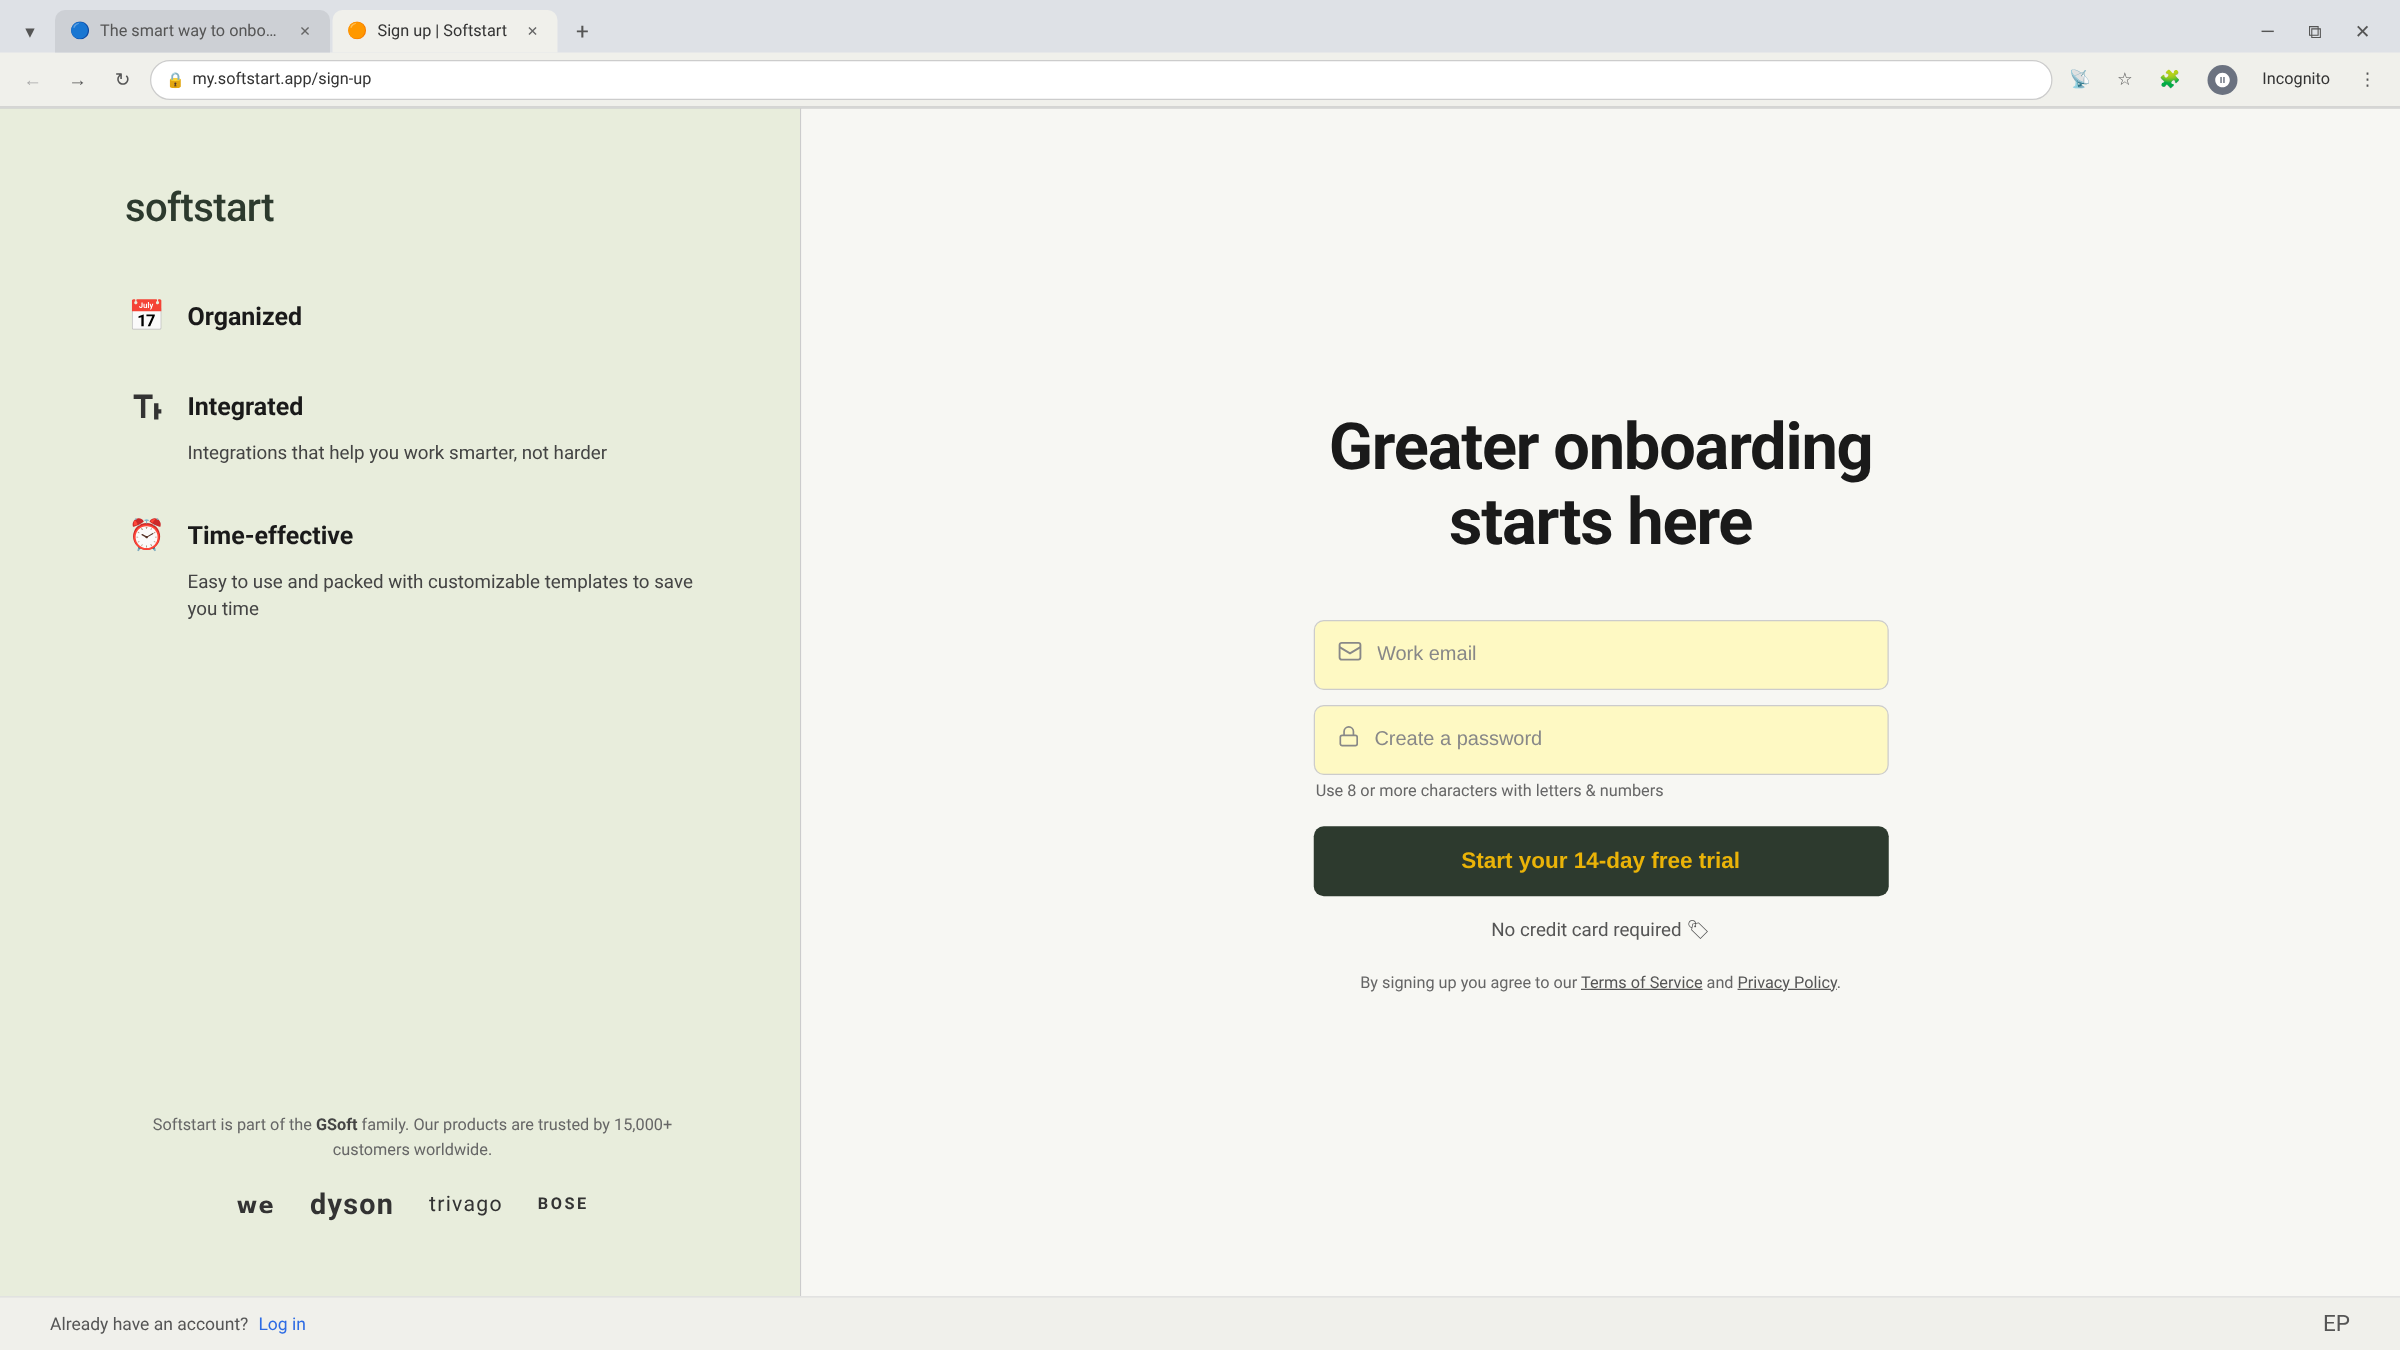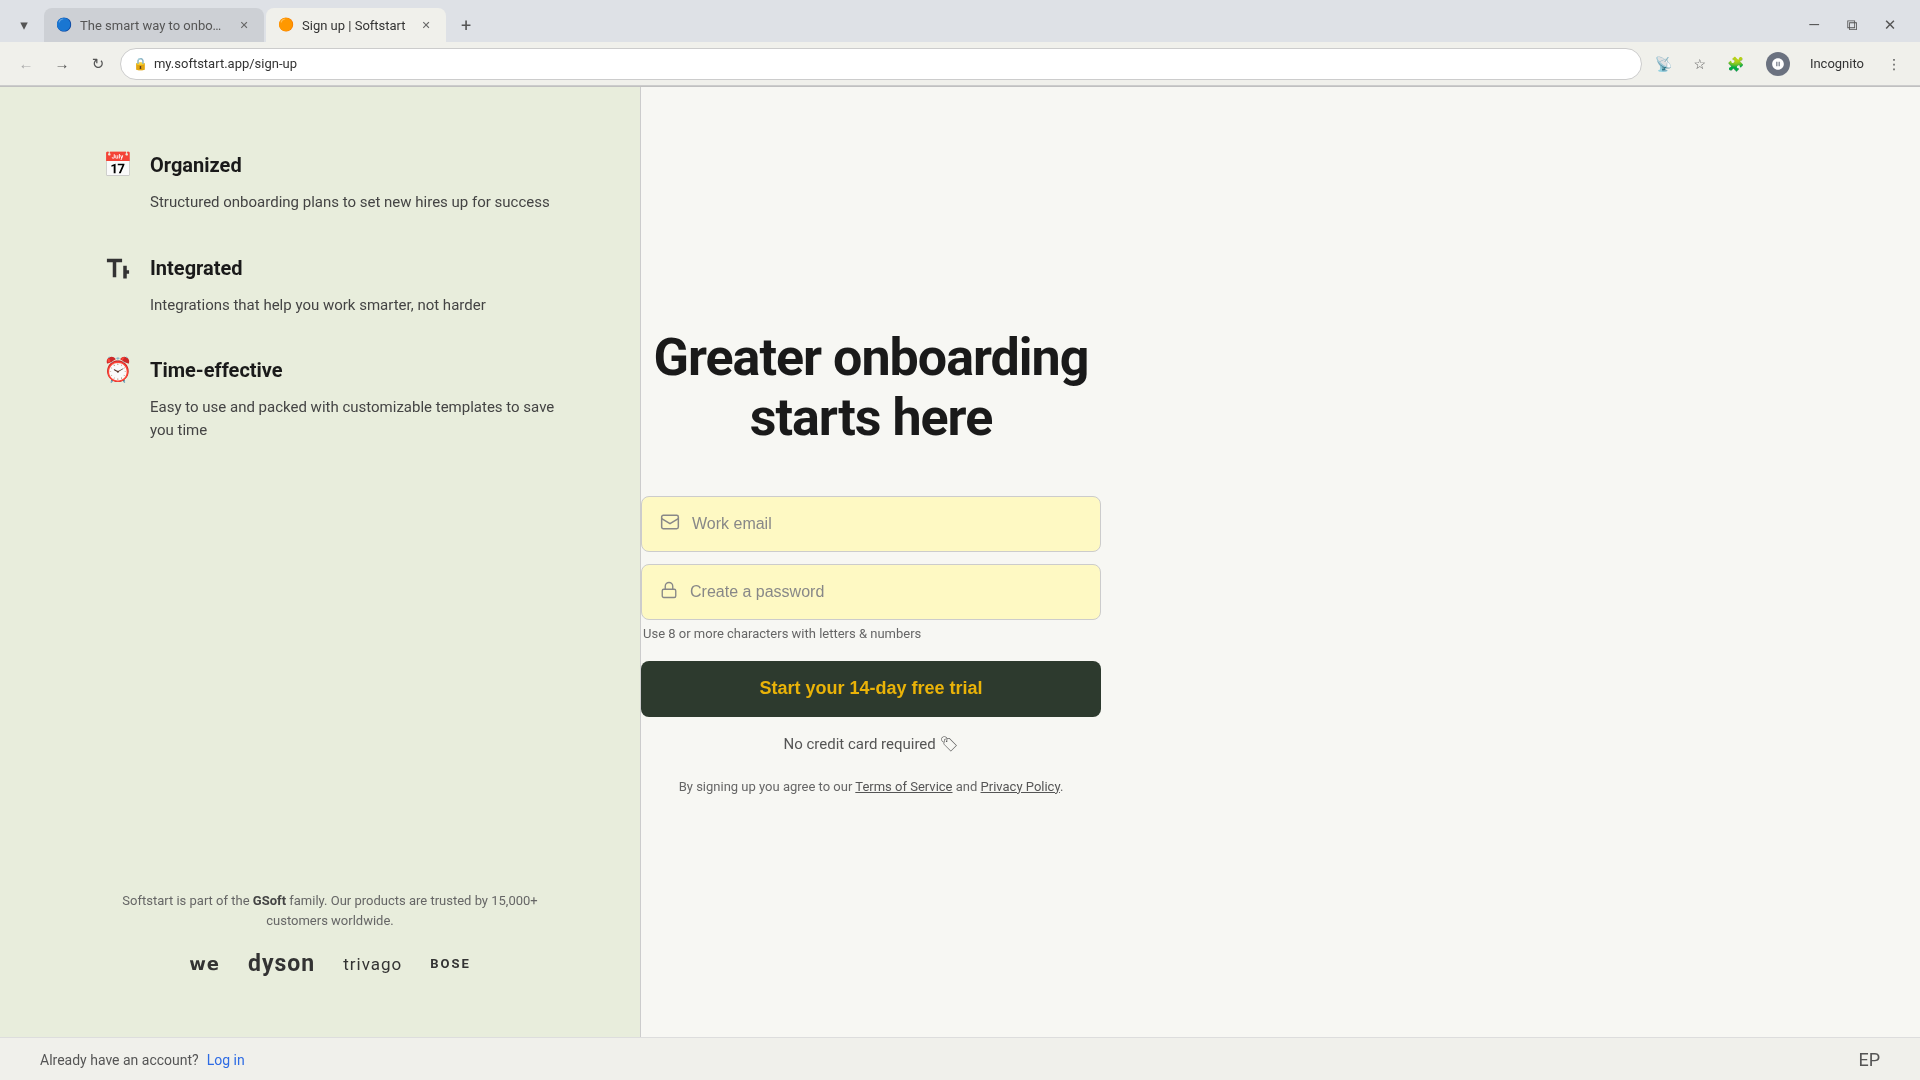--- a/index.html
+++ b/index.html
@@ -282,21 +282,21 @@
     .brand-logo.we { font-size: 18px; }
     .brand-logo.bose { letter-spacing: 2px; font-size: 13px; }
     .brand-logo.trivago { font-weight: 400; font-size: 17px; }
 
     
     .right-panel {
       flex: 1;
       background: #f7f7f3;
       display: flex;
       align-items: center;
-      justify-content: flex-start;
+      justify-content: center;
     }
 
     .signup-form {
       width: 460px;
       display: flex;
       flex-direction: column;
       align-items: center;
     }
 
     .form-headline {
@@ -473,29 +473,29 @@
       </div>
       <div class="toolbar-action-btn">⋮</div>
     </div>
   </div>
 </div>
 
 <div class="page-content">
   <div class="main-area">
 
     <div class="left-panel">
+      <div class="brand-name">softstart</div>
 
       <div class="feature-list">
 
         <div class="feature-item">
           <div class="feature-header">
             <div class="feature-icon">📅</div>
             <span class="feature-title">Organized</span>
           </div>
-          <p class="feature-desc">Structured onboarding plans to set new hires up for success</p>
         </div>
 
         <div class="feature-item">
           <div class="feature-header">
             <div class="feature-icon">
               <svg width="28" height="28" viewBox="0 0 24 24" fill="#333">
                 <path d="M2.5 4v3h5v13h3V7h5V4H2.5zm17 6h-3v11h3v-4h2v-3h-2v-4z"></path>
               </svg>
             </div>
             <span class="feature-title">Integrated</span>

